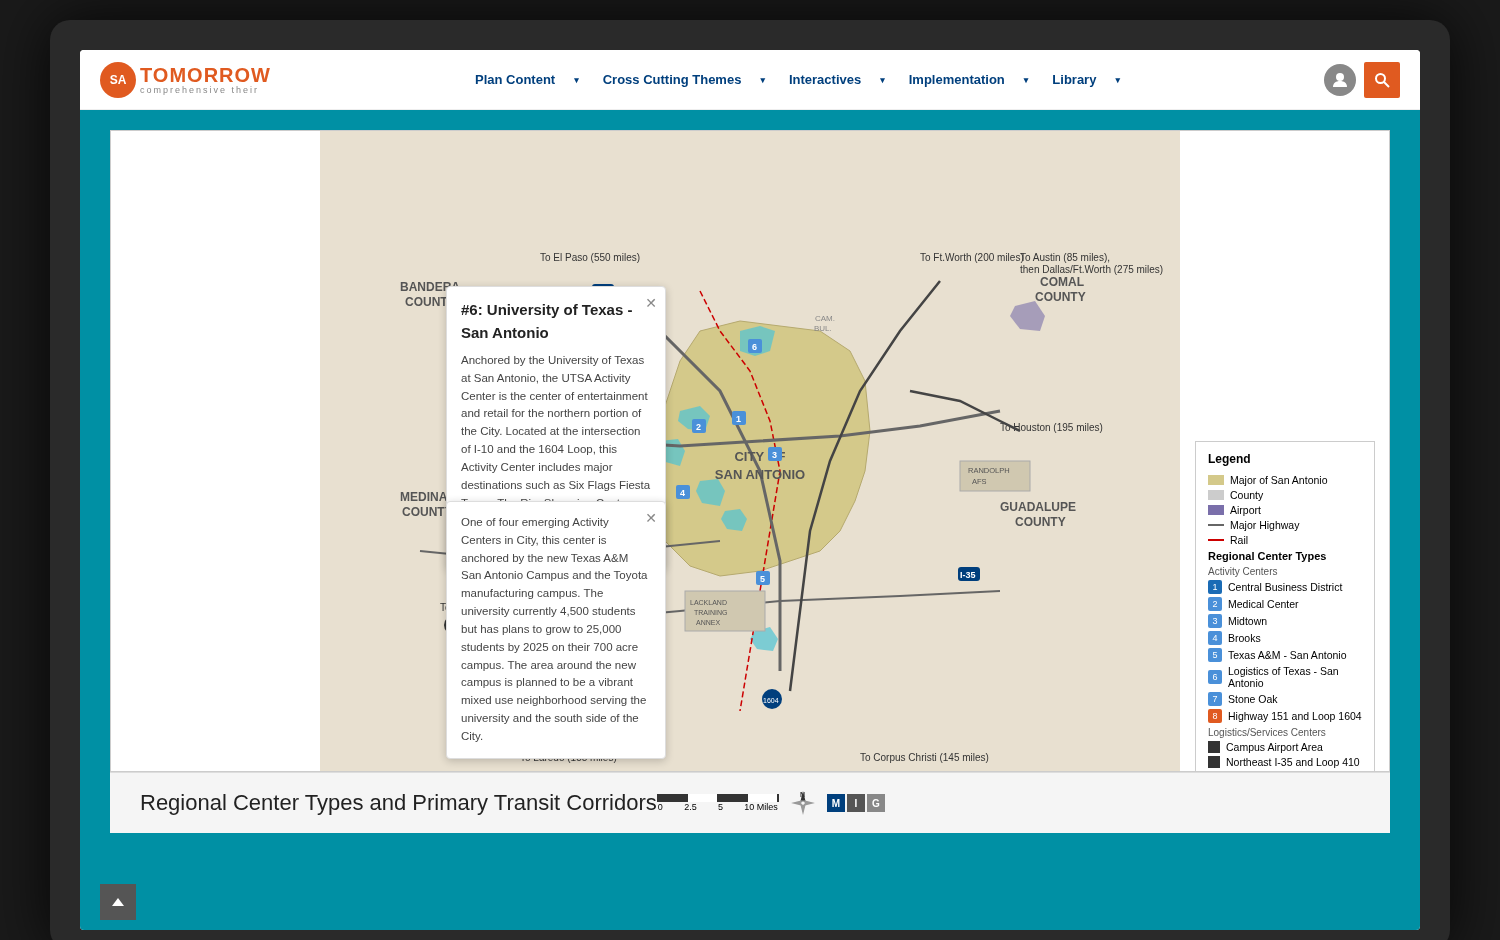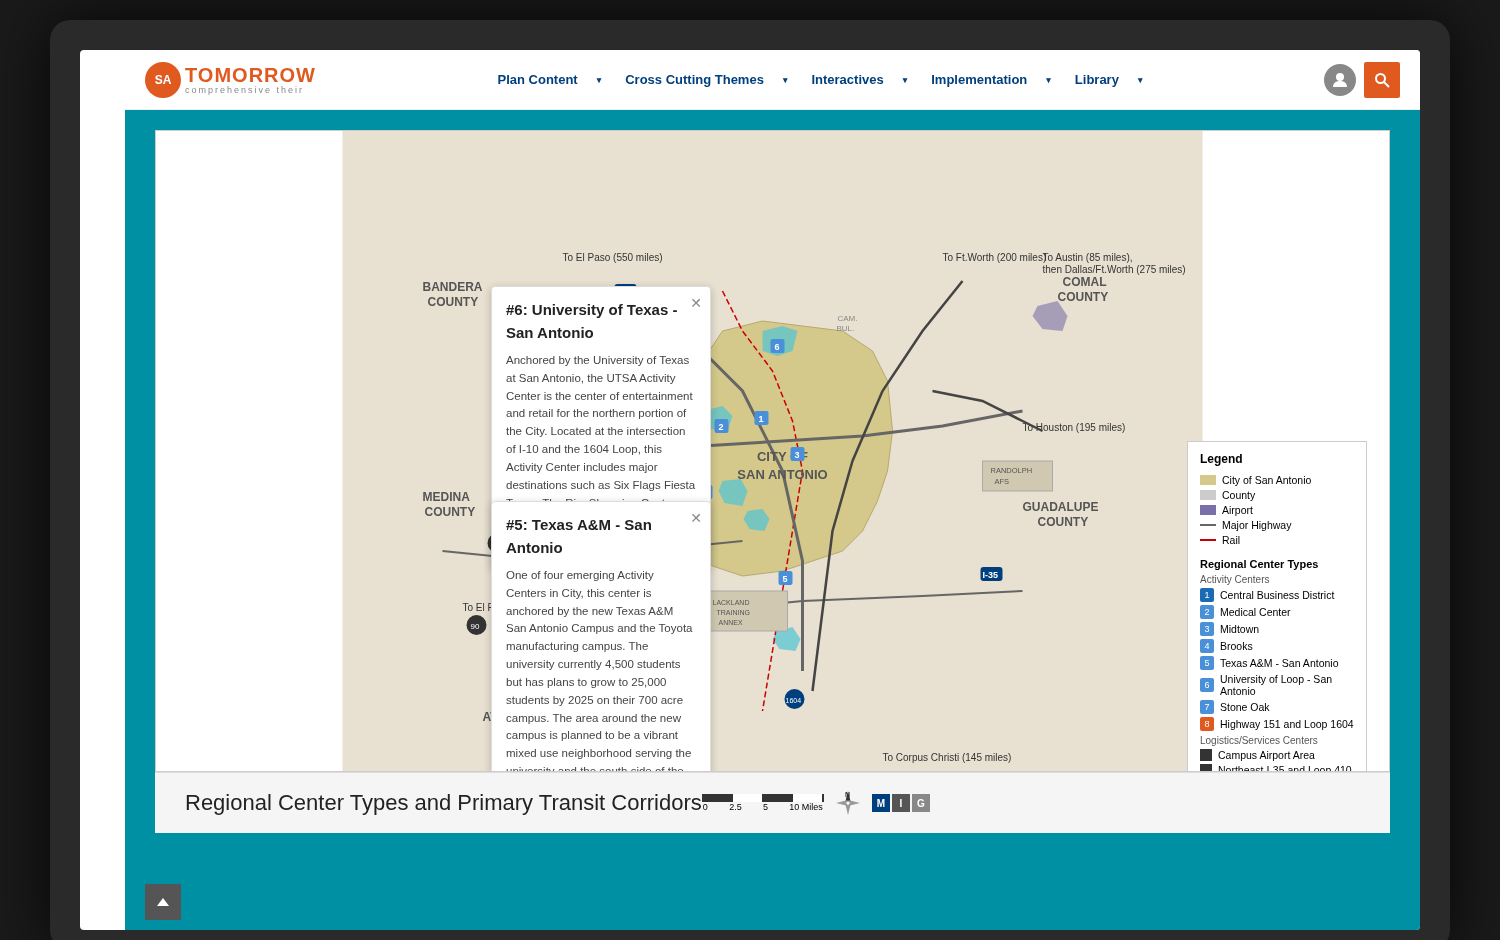--- a/index.html
+++ b/index.html
@@ -18,21 +18,20 @@
       background: #2a2a2a;
       border-radius: 20px;
       padding: 30px 30px 20px 30px;
       box-shadow: 0 0 60px rgba(0,0,0,0.8);
     }
 
     .device-screen {
       background: #fff;
       border-radius: 4px;
       overflow: hidden;
-      padding-left: 45px;
     }
 
     
     .header {
       background: #fff;
       display: flex;
       align-items: center;
       justify-content: space-between;
       padding: 8px 20px;
       border-bottom: 1px solid #eee;
@@ -200,21 +199,21 @@
     }
 
     .popup-txam {
       top: 370px;
       left: 335px;
     }
 
     
     .legend-box {
       position: absolute;
-      right: 22px;
+      right: 14px;
       top: 310px;
       background: white;
       border: 1px solid #ccc;
       padding: 10px 12px;
       width: 180px;
       font-size: 10.5px;
       z-index: 10;
     }
 
     .legend-title {
@@ -238,21 +237,21 @@
     }
 
     .legend-swatch.tan { background: #d4c98a; }
     .legend-swatch.gray-lt { background: #ccc; }
     .legend-swatch.purple { background: #7a6faa; }
     .legend-swatch.highway { background: #666; height: 2px; }
     .legend-swatch.rail { background: #cc0000; height: 2px; border-top: 2px solid #cc0000; }
 
     .legend-section {
       font-weight: bold;
-      margin-top: 12px;
+      margin-top: 4px;
       margin-bottom: 4px;
       font-size: 11px;
     }
 
     .legend-subsection {
       font-size: 10px;
       color: #555;
       margin-bottom: 3px;
       margin-top: 4px;
     }
@@ -539,32 +538,31 @@
           <div class="popup popup-utsa">
             <span class="popup-close">✕</span>
             <div class="popup-title">#6: University of Texas - San Antonio</div>
             <div class="popup-body">Anchored by the University of Texas at San Antonio, the UTSA Activity Center is the center of entertainment and retail for the northern portion of the City. Located at the intersection of I-10 and the 1604 Loop, this Activity Center includes major destinations such as Six Flags Fiesta Texas, The Rim Shopping Center and The Shops at La Cantera.</div>
             <a class="popup-link">Click here for more information.</a>
           </div>
 
           
           <div class="popup popup-txam">
             <span class="popup-close">✕</span>
-            <div class="popup-title">#5: Texas A&amp;M - San Antonio</div>
             <div class="popup-body">One of four emerging Activity Centers in City, this center is anchored by the new Texas A&amp;M San Antonio Campus and the Toyota manufacturing campus. The university currently 4,500 students but has plans to grow to 25,000 students by 2025 on their 700 acre campus. The area around the new campus is planned to be a vibrant mixed use neighborhood serving the university and the south side of the City.</div>
 
           </div>
 
           
           <div class="legend-box">
             <div class="legend-title">Legend</div>
 
             <div class="legend-item">
               <div class="legend-swatch tan"></div>
-              <span>City of San Antonio</span>
+              <span>Major of San Antonio</span>
             </div>
             <div class="legend-item">
               <div class="legend-swatch gray-lt"></div>
               <span>County</span>
             </div>
             <div class="legend-item">
               <div class="legend-swatch purple"></div>
               <span>Airport</span>
             </div>
             <div class="legend-item">
@@ -594,21 +592,21 @@
             <div class="legend-item">
               <div class="legend-num">4</div>
               <span>Brooks</span>
             </div>
             <div class="legend-item">
               <div class="legend-num">5</div>
               <span>Texas A&amp;M - San Antonio</span>
             </div>
             <div class="legend-item">
               <div class="legend-num">6</div>
-              <span>University of Loop - San Antonio</span>
+              <span>Logistics of Texas - San Antonio</span>
             </div>
             <div class="legend-item">
               <div class="legend-num">7</div>
               <span>Stone Oak</span>
             </div>
             <div class="legend-item">
               <div class="legend-num" style="background:#e05a20">8</div>
               <span>Highway 151 and Loop 1604</span>
             </div>
 

